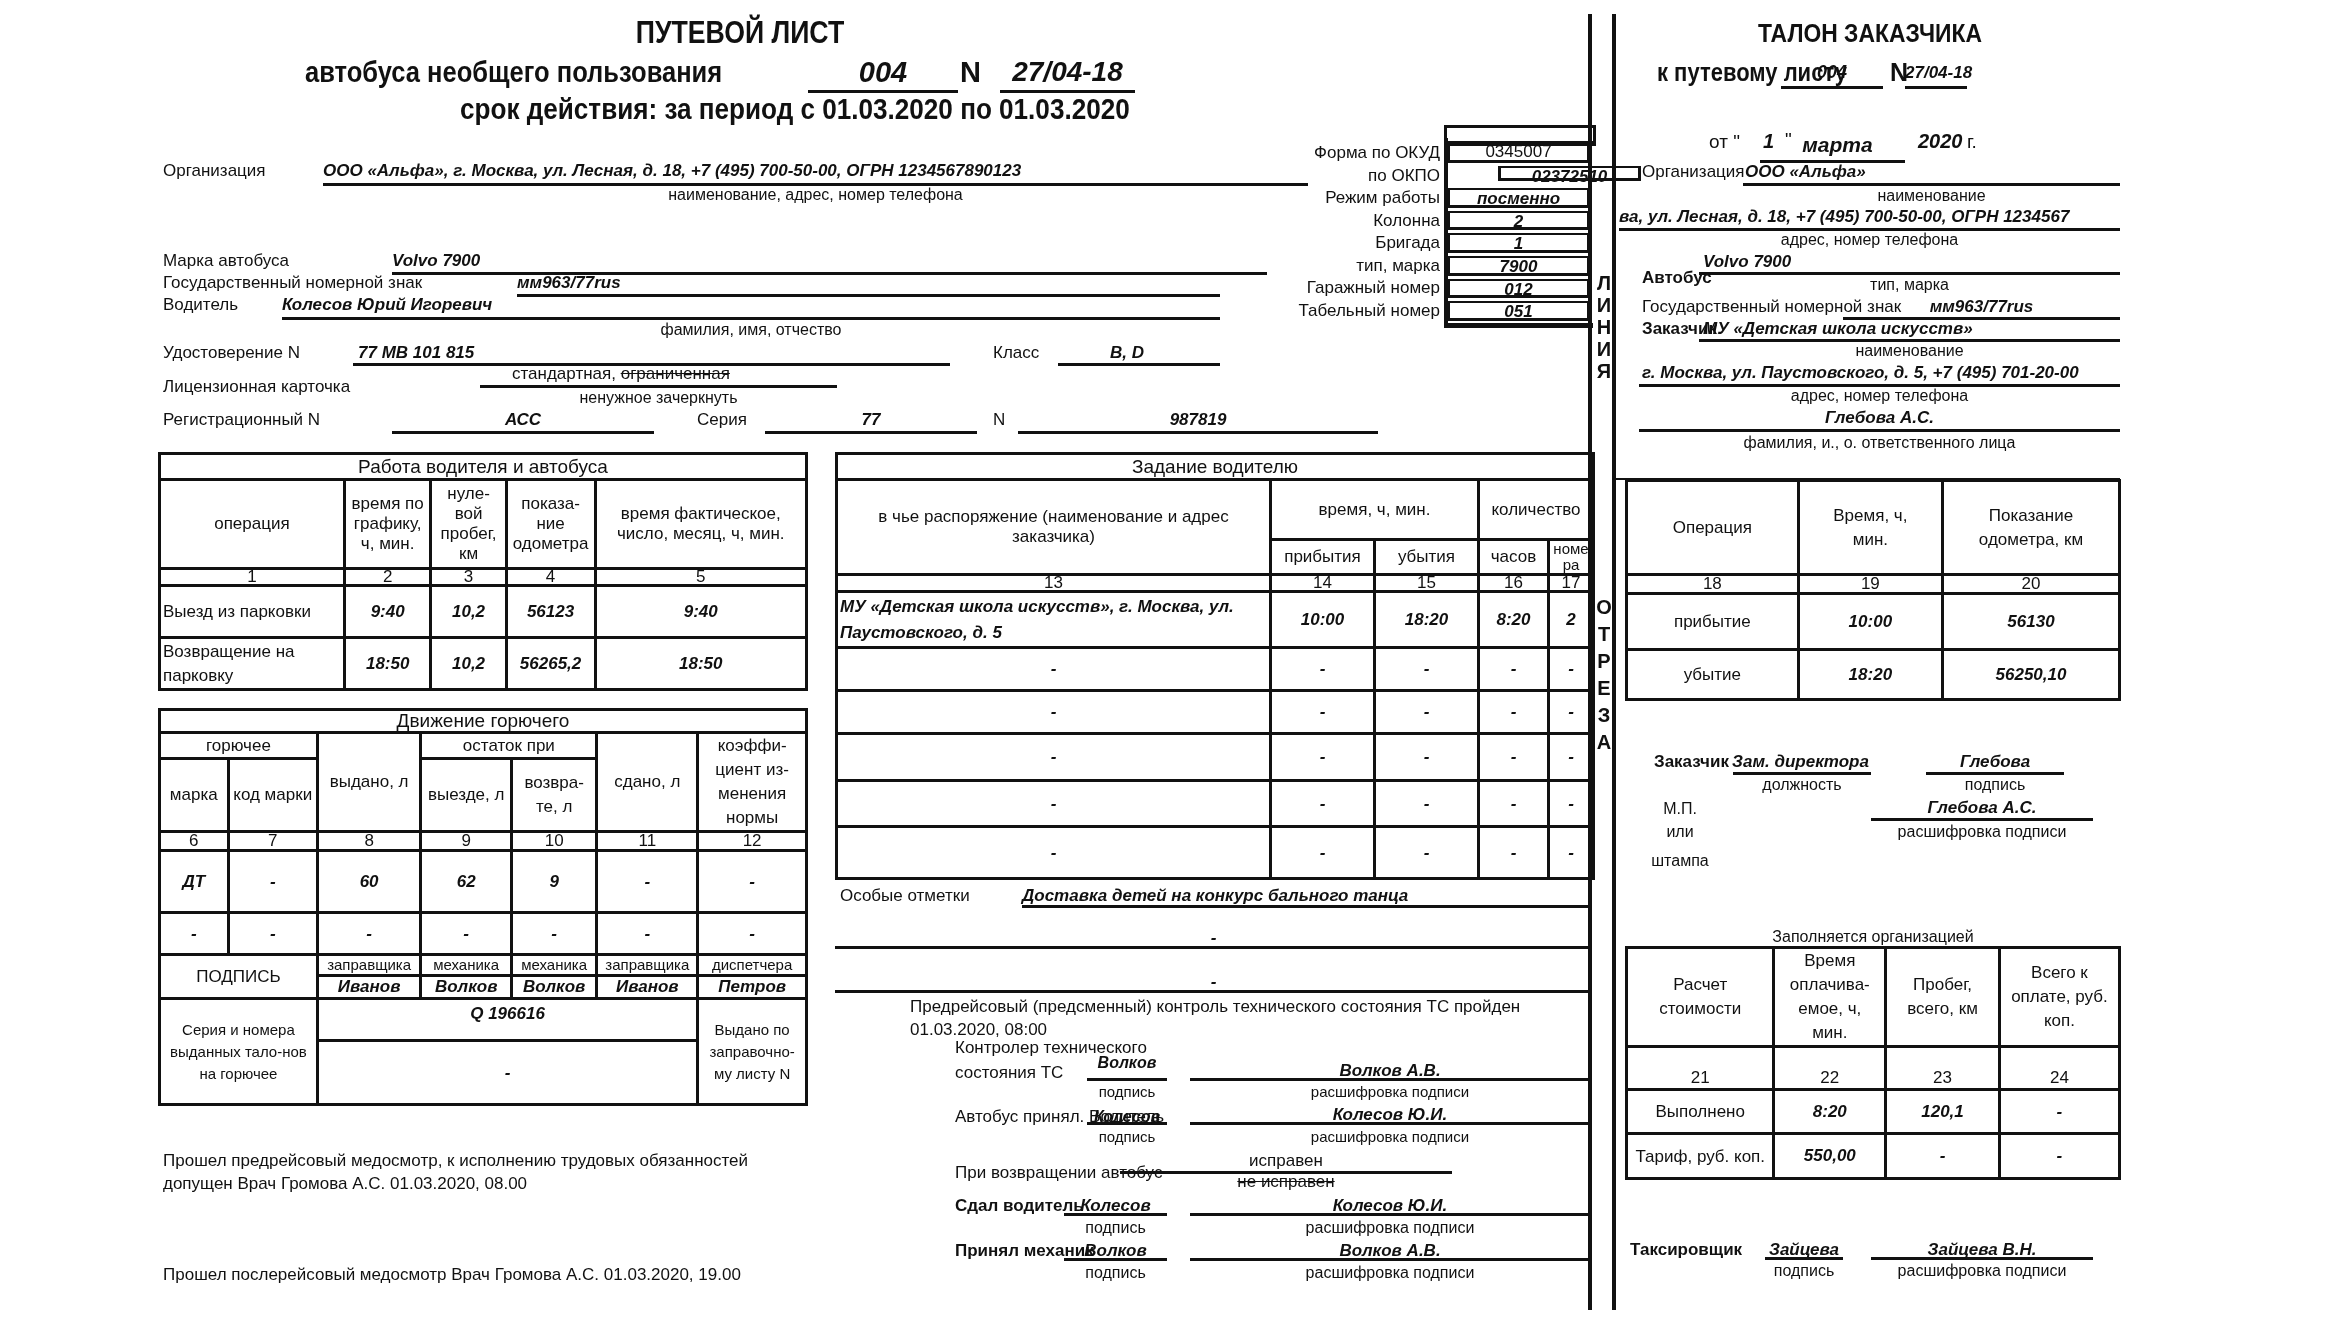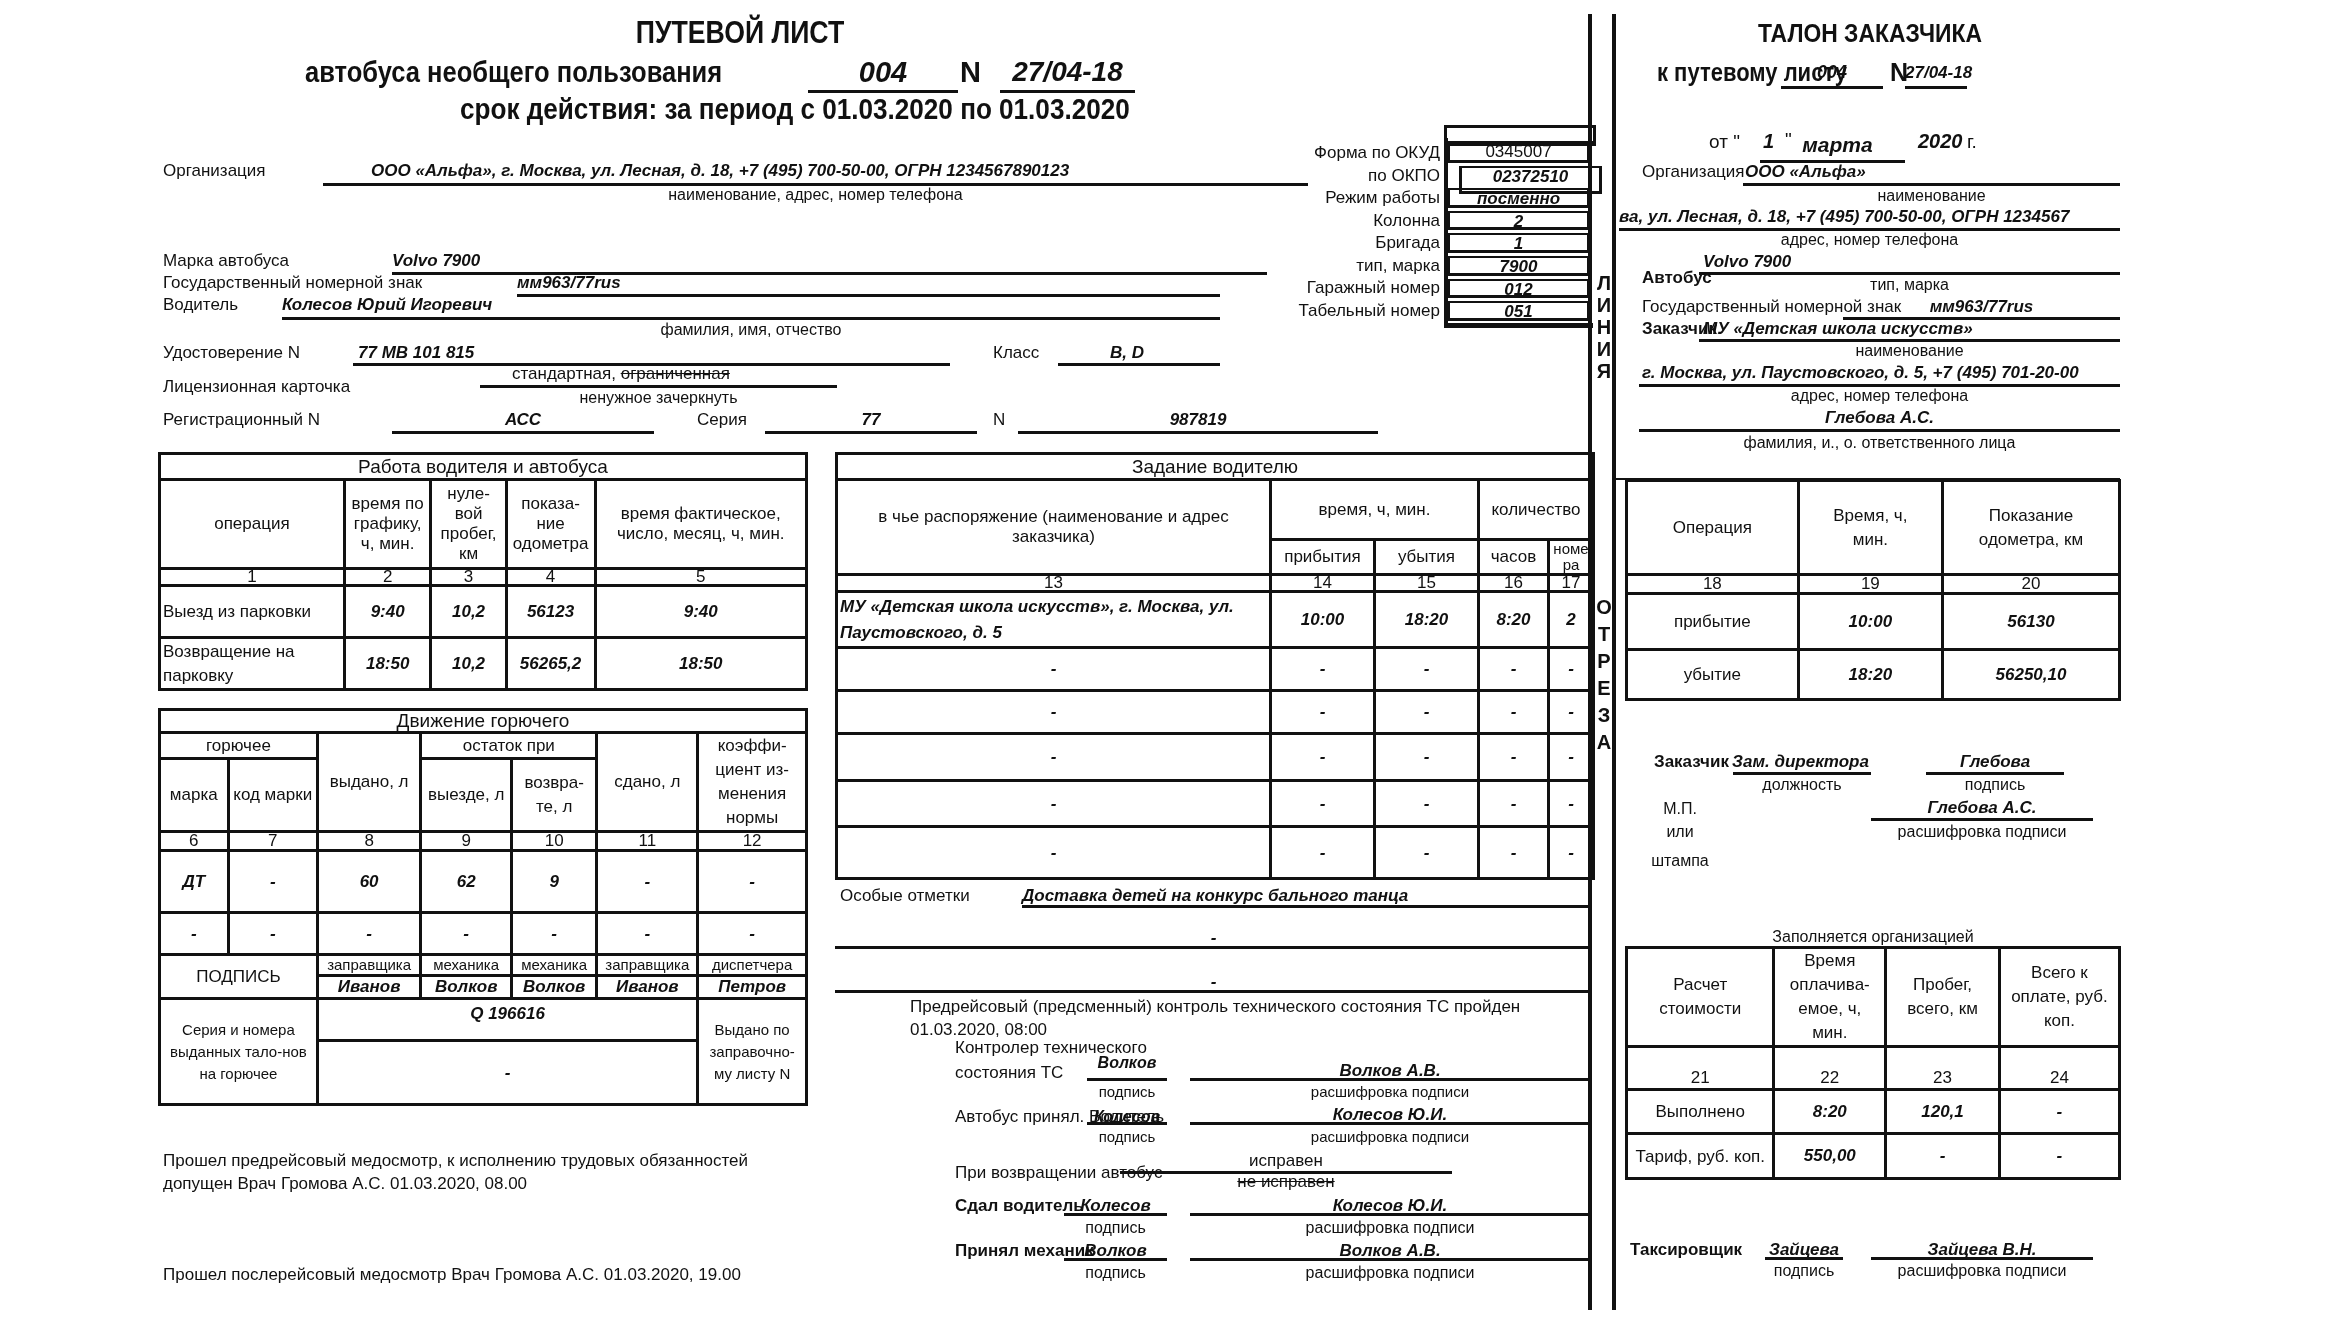--- a/index.html
+++ b/index.html
@@ -32,39 +32,39 @@
 <div class="a b" style="left:960px;top:56px;font-size:29px;line-height:32px;">N</div>
 <div class="a bi c" style="left:1000px;top:56px;width:135px;font-size:28px;line-height:32px;">27/04-18</div>
 <div class="ln" style="left:1000px;top:90px;width:135px;"></div>
 <div class="a b" style="left:460px;top:92px;font-size:29px;line-height:34px;transform:scaleX(0.9);transform-origin:left;">срок действия: за период с 01.03.2020 по 01.03.2020</div>
 
 <div id="codes">
     <div style="position:absolute;left:1444px;top:125px;width:146px;height:13px;border:3px solid #111;border-bottom:5px solid #111;"></div>
     <div class="a f r" style="left:1150px;width:290px;top:143px;">Форма по ОКУД</div>
     <div class="a f c" style="left:1447px;width:143px;top:143px;height:19.6px;border:3px solid #111;border-top-width:0px;box-sizing:border-box;line-height:18px;">0345007</div>
     <div class="a f r" style="left:1150px;width:290px;top:165.6px;">по ОКПО</div>
-    <div class="a f c bi" style="left:1459px;width:143px;top:165.6px;height:28px;border:3px solid #111;border-top-width:2px;box-sizing:border-box;line-height:18px;">02372510</div>
+    <div class="a f c bi" style="left:1498px;width:143px;top:165.6px;height:15px;border:3px solid #111;border-top-width:2px;box-sizing:border-box;line-height:18px;">02372510</div>
     <div class="a f r" style="left:1150px;width:290px;top:188.2px;">Режим работы</div>
     <div class="a f c bi" style="left:1447px;width:143px;top:188.2px;height:19.6px;border:3px solid #111;border-top-width:2px;box-sizing:border-box;line-height:18px;">посменно</div>
     <div class="a f r" style="left:1150px;width:290px;top:210.8px;">Колонна</div>
     <div class="a f c bi" style="left:1447px;width:143px;top:210.8px;height:19.6px;border:3px solid #111;border-top-width:2px;box-sizing:border-box;line-height:18px;">2</div>
     <div class="a f r" style="left:1150px;width:290px;top:233.4px;">Бригада</div>
     <div class="a f c bi" style="left:1447px;width:143px;top:233.4px;height:19.6px;border:3px solid #111;border-top-width:2px;box-sizing:border-box;line-height:18px;">1</div>
     <div class="a f r" style="left:1150px;width:290px;top:256px;">тип, марка</div>
     <div class="a f c bi" style="left:1447px;width:143px;top:256px;height:19.6px;border:3px solid #111;border-top-width:2px;box-sizing:border-box;line-height:18px;">7900</div>
     <div class="a f r" style="left:1150px;width:290px;top:278px;">Гаражный номер</div>
     <div class="a f c bi" style="left:1447px;width:143px;top:278.6px;height:19.6px;border:3px solid #111;border-top-width:2px;box-sizing:border-box;line-height:18px;">012</div>
     <div class="a f r" style="left:1150px;width:290px;top:301.20000000000005px;">Табельный номер</div>
     <div class="a f c bi" style="left:1447px;width:143px;top:301.20000000000005px;height:19.6px;border:3px solid #111;border-top-width:2px;box-sizing:border-box;line-height:18px;">051</div>
     <div style="position:absolute;left:1444px;top:322.8px;width:149px;border-top:5px solid #111;"></div>
     <div style="position:absolute;left:1444px;top:138px;height:186.8px;border-left:4px solid #111;"></div>
   </div>
 
 <div class="a f" style="left:163px;top:161px;">Организация</div>
-<div class="a f bi" style="left:323px;top:161px;margin-left:48px;">ООО «Альфа», г. Москва, ул. Лесная, д. 18, +7 (495) 700-50-00, ОГРН 1234567890123</div>
+<div class="a f bi" style="left:323px;top:161px;">ООО «Альфа», г. Москва, ул. Лесная, д. 18, +7 (495) 700-50-00, ОГРН 1234567890123</div>
 <div class="ln" style="left:323px;top:183px;width:985px;"></div>
 <div class="a fs c" style="left:323px;top:185px;width:985px;">наименование, адрес, номер телефона</div>
 
 <div class="a f" style="left:163px;top:251px;">Марка автобуса</div>
 <div class="a f bi" style="left:392px;top:251px;">Volvo 7900</div>
 <div class="ln" style="left:392px;top:272px;width:875px;"></div>
 
 <div class="a f" style="left:163px;top:273px;">Государственный номерной знак</div>
 <div class="a f bi" style="left:517px;top:273px;">мм963/77rus</div>
 <div class="ln" style="left:517px;top:294px;width:703px;"></div>

